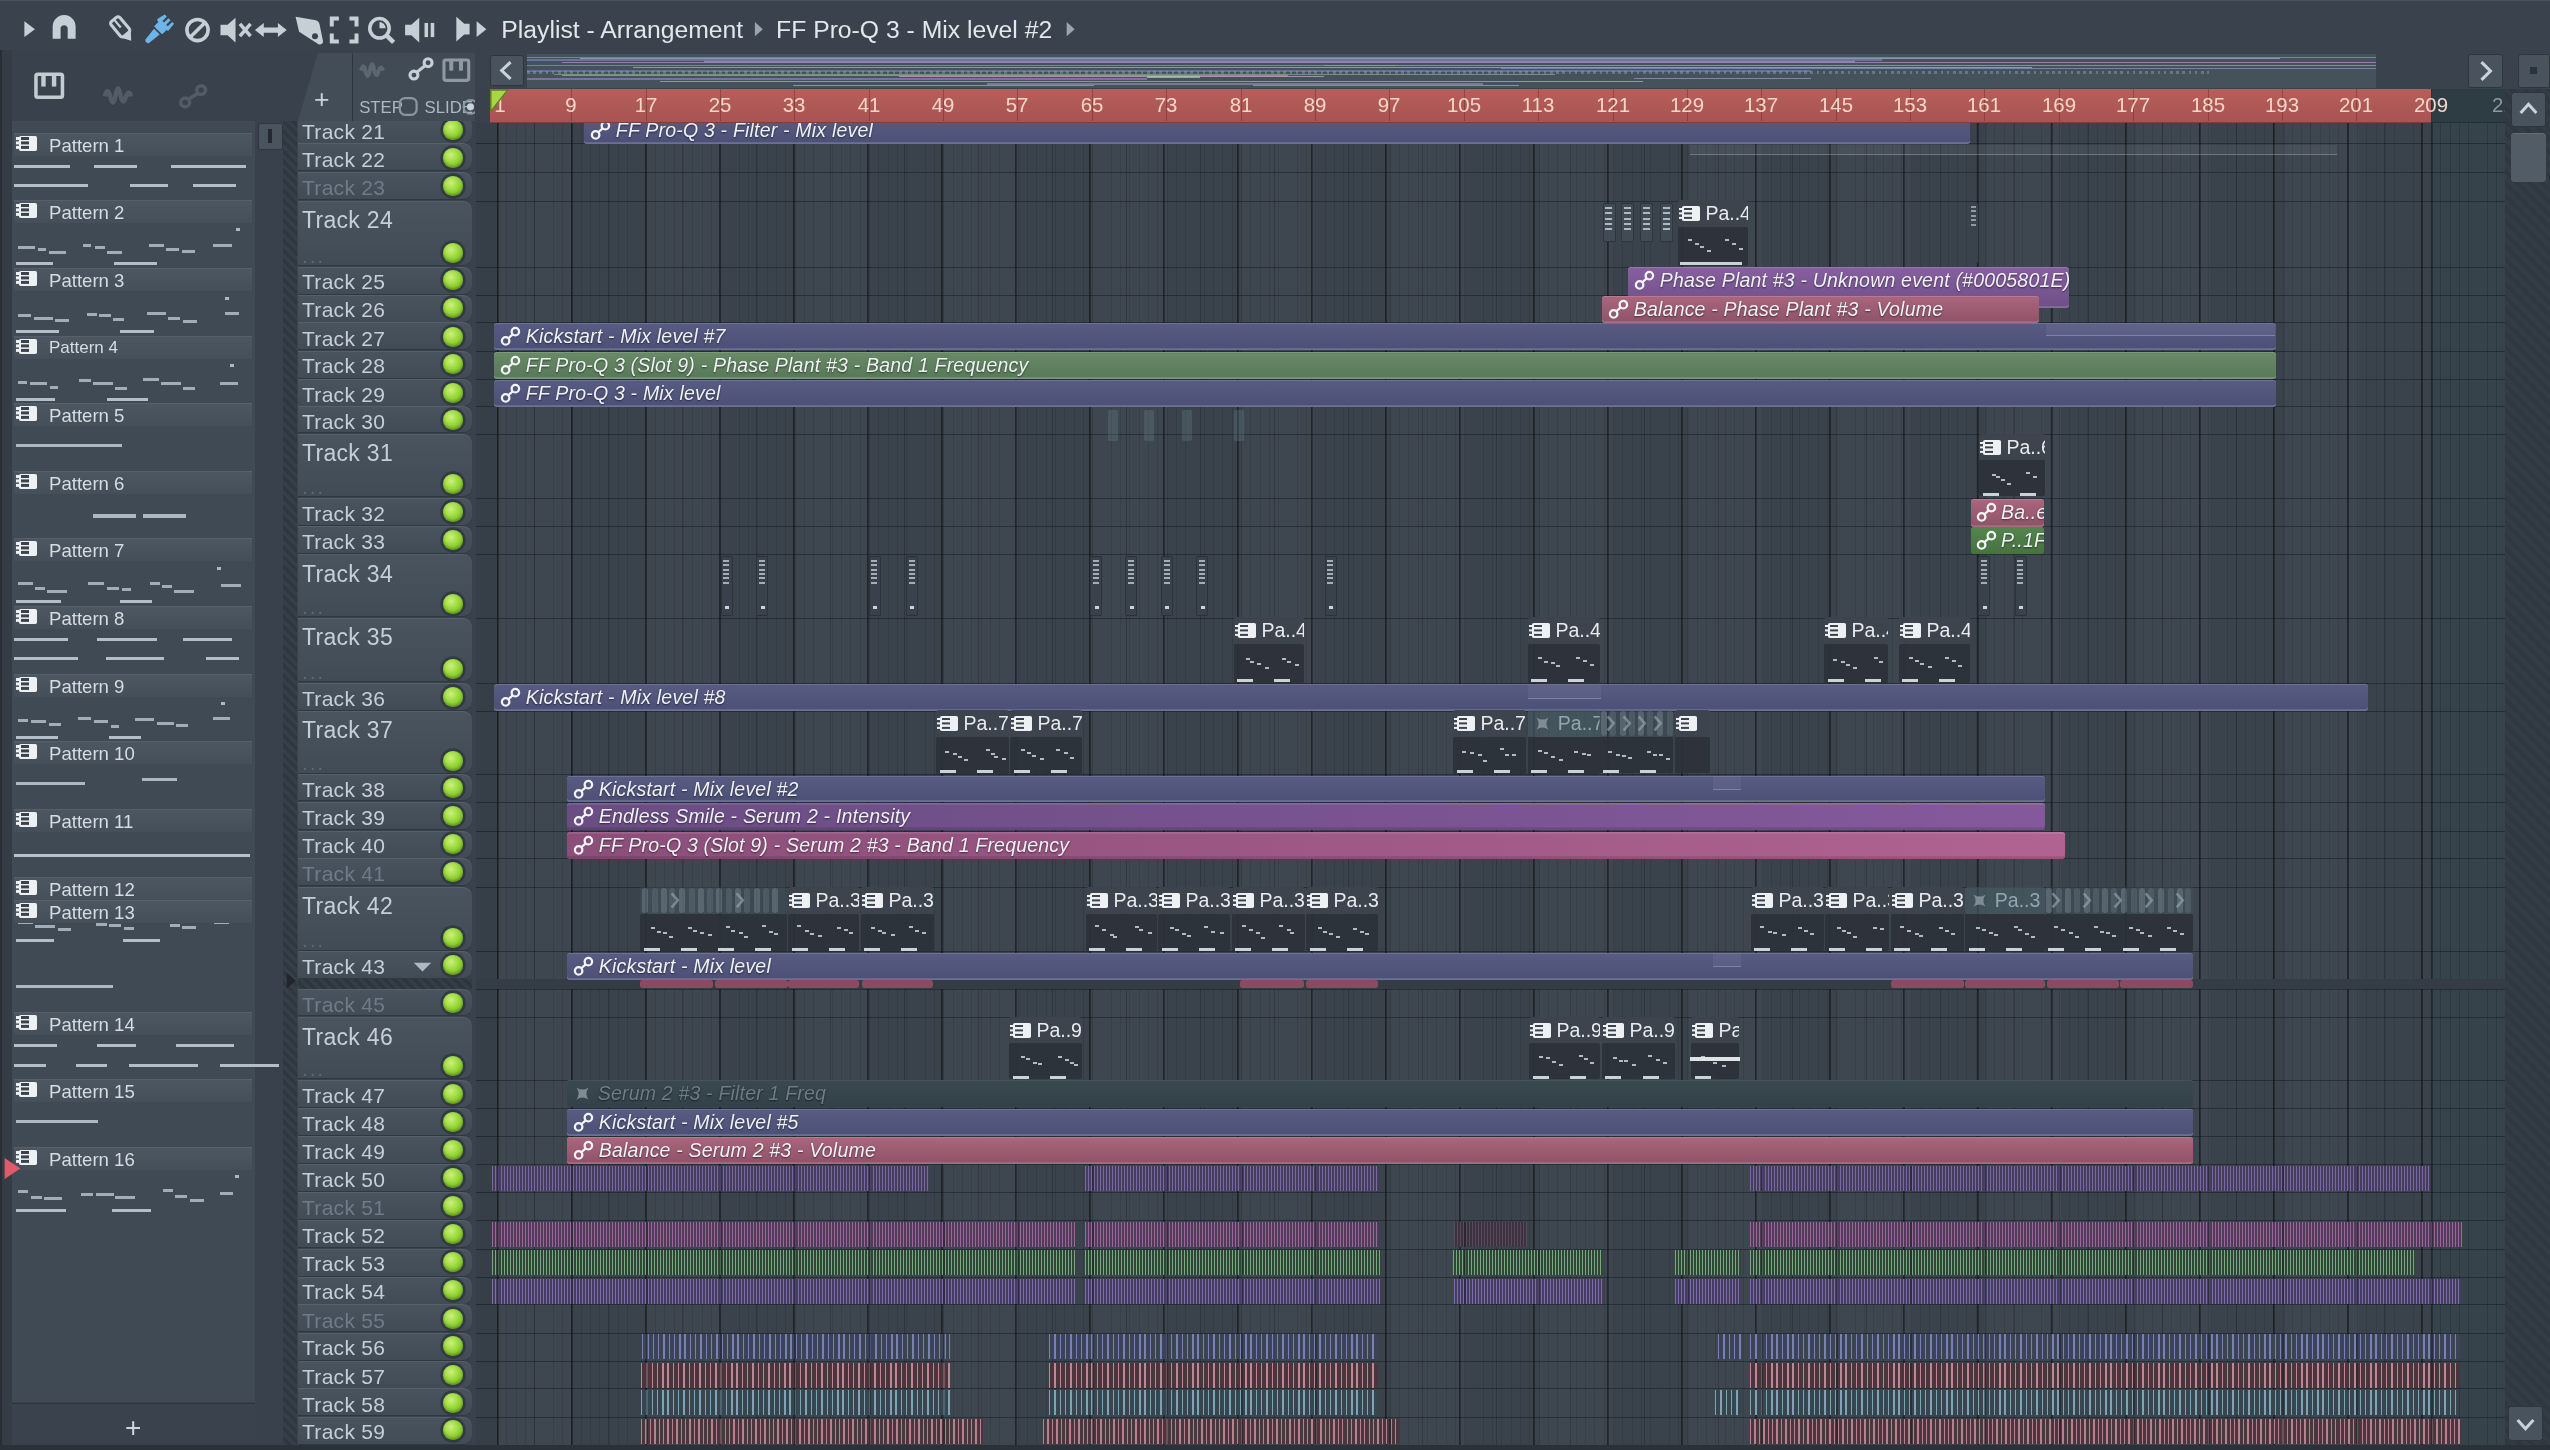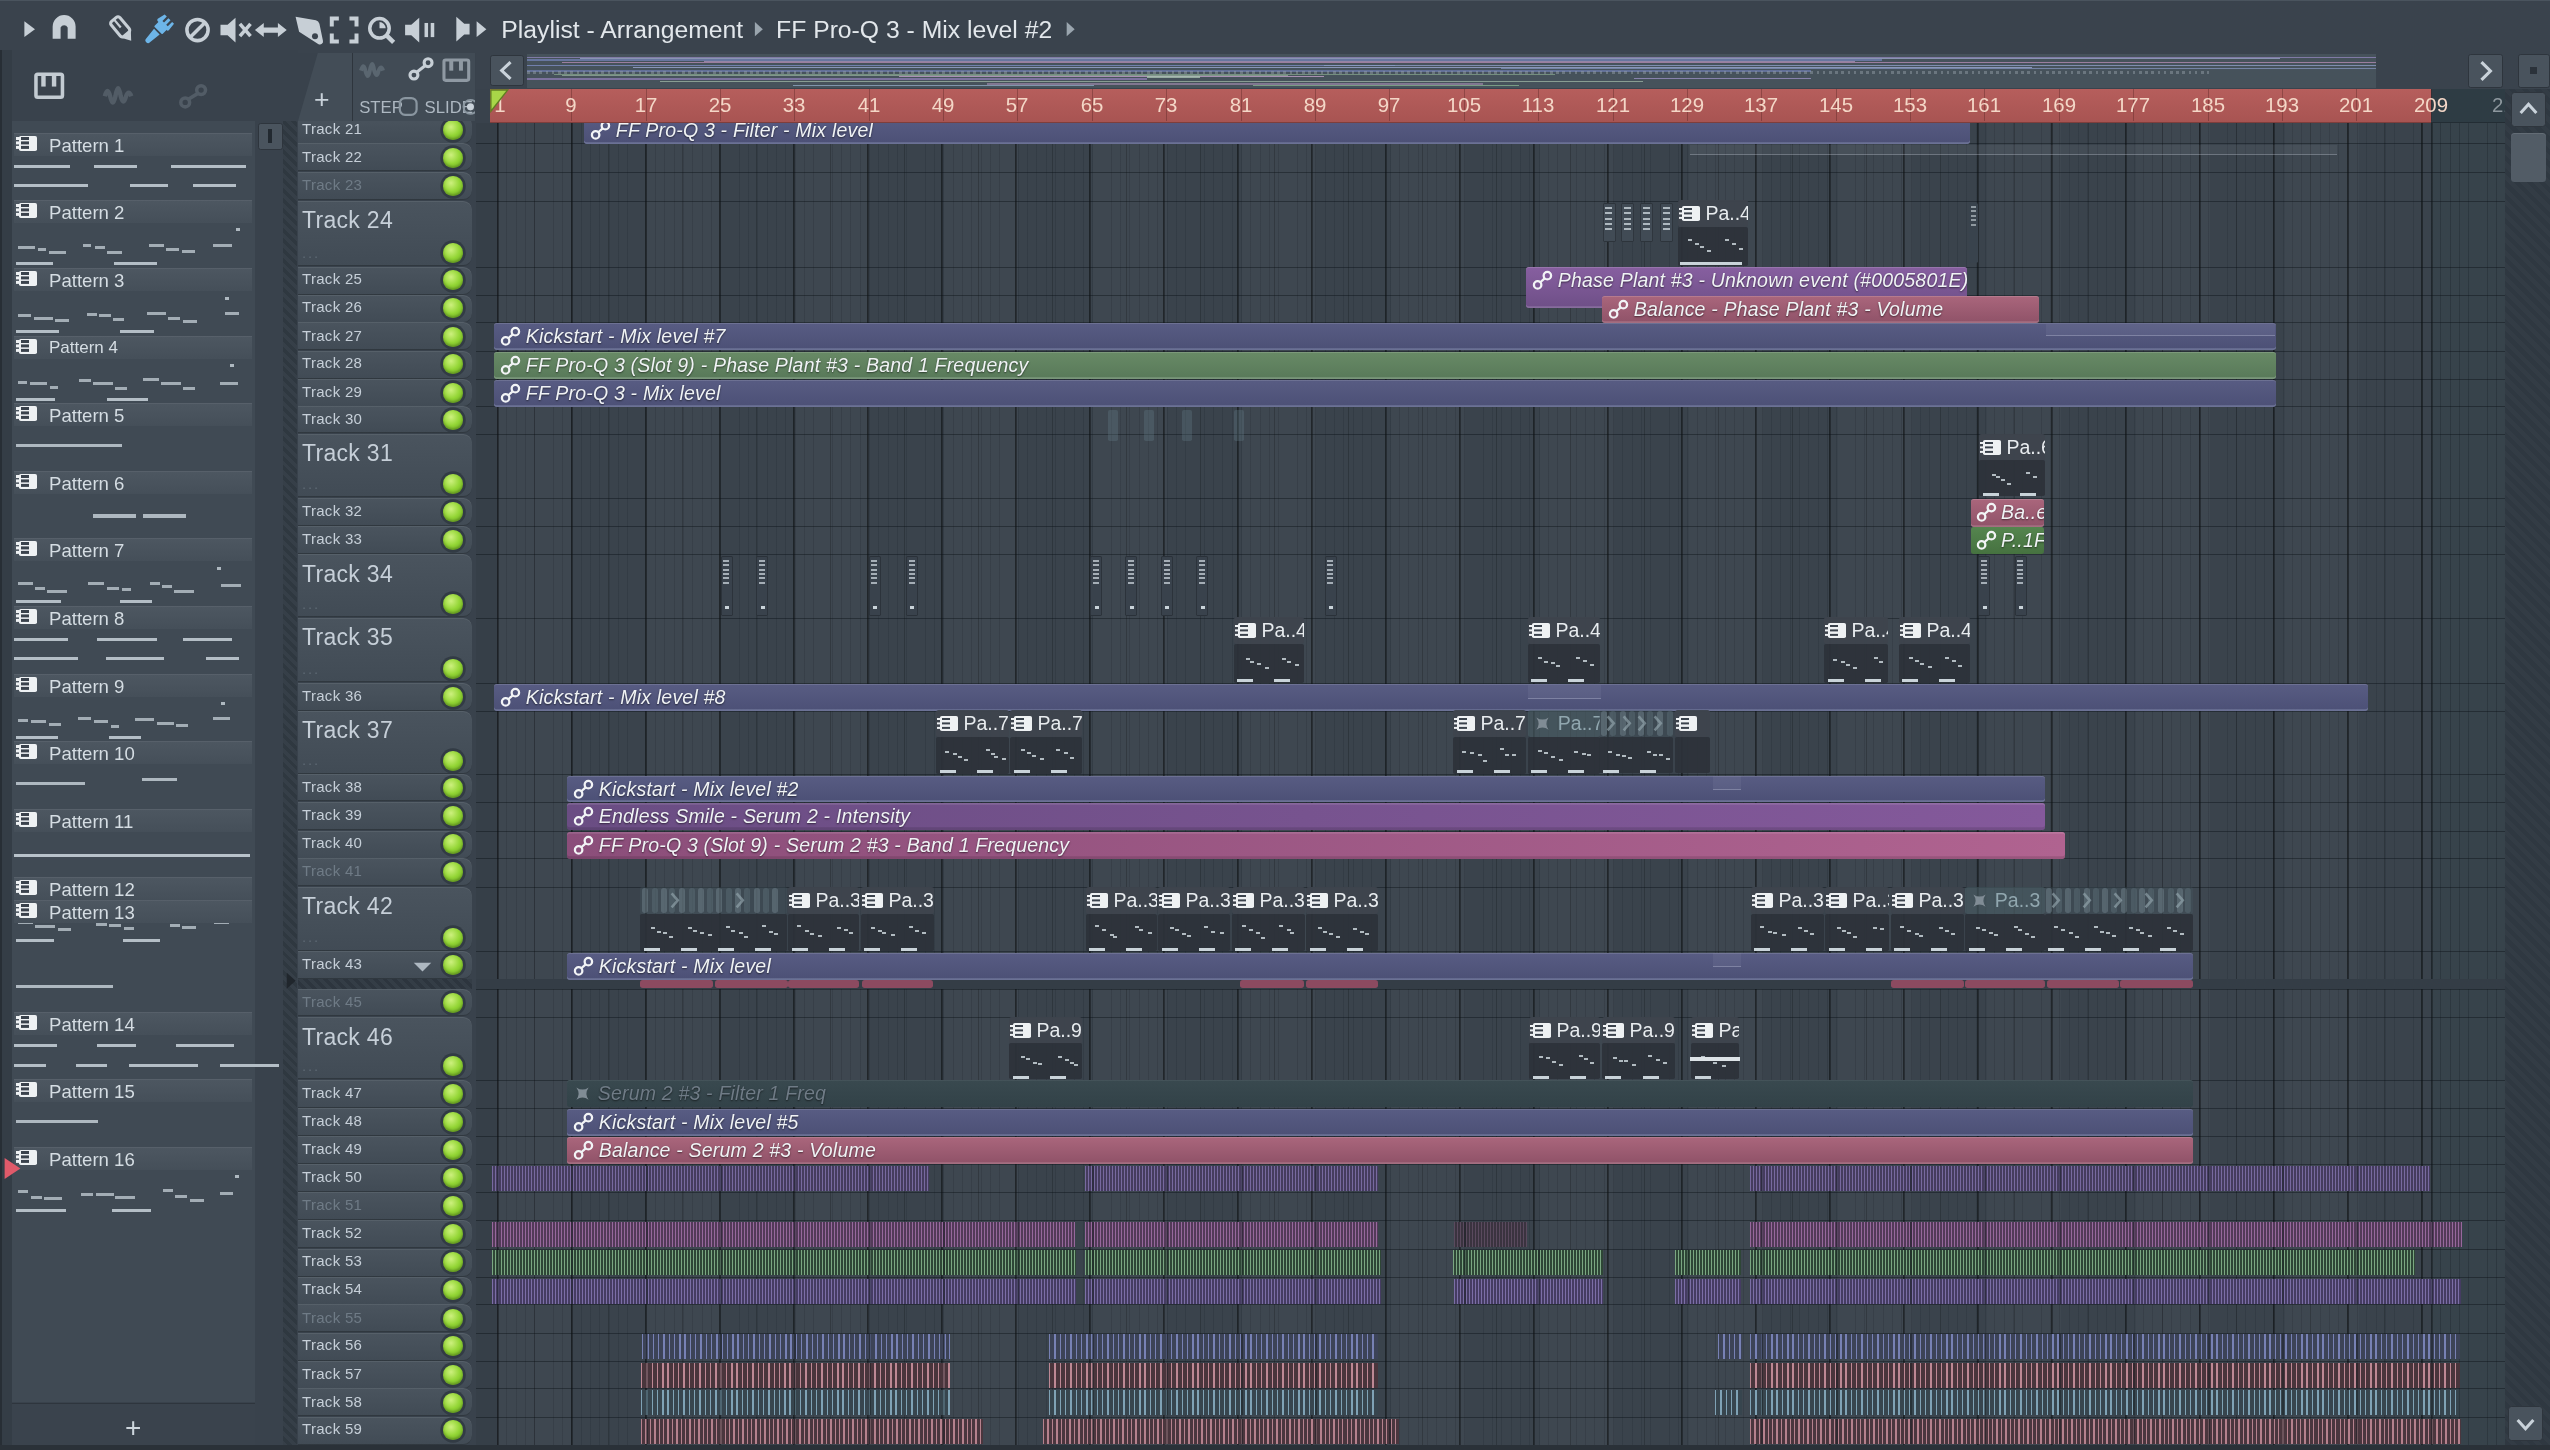--- a/index.html
+++ b/index.html
@@ -16,21 +16,21 @@
 .apurpg{background:linear-gradient(90deg,#6a4d83,#84599b);box-shadow:inset 0 1.8px 0 rgba(255,255,255,.12), inset 0 -2.7px 0 rgba(0,0,0,.12)}
 .amagg{background:linear-gradient(90deg,#8b4e7a,#b06390);box-shadow:inset 0 1.8px 0 rgba(255,255,255,.12), inset 0 -2.7px 0 rgba(0,0,0,.12)}
 .ateal{background:linear-gradient(#39494f,#324248);box-shadow:inset 0 0.9px 0 rgba(255,255,255,.06)}
 .pbody{position:absolute;background:rgba(44,50,58,.92);border-radius:1.8px}
 .picon{display:inline-block;width:17.7px;height:15px;background:#eef1f3;border-radius:1.8px;
  margin-right:5.3px;position:relative;flex:0 0 auto}
 .picon:before{content:"";position:absolute;left:-3.5px;top:1.8px;width:9.7px;height:2.2px;
  background:#eef1f3;box-shadow:0 4.4px 0 #eef1f3,0 8.9px 0 #eef1f3}
 .picon:after{content:"";position:absolute;left:1.8px;top:1.8px;width:8px;height:2.2px;
  background:#3a424c;box-shadow:0 4.4px 0 #3a424c,0 8.9px 0 #3a424c}
-.trklab{position:absolute;left:302px;font-size:15px;color:#c6cfd8;letter-spacing:0.3px}
+.trklab{position:absolute;left:302px;font-size:21px;color:#c6cfd8;letter-spacing:0.3px}
 .dim{color:#6f7b86}
 .led{position:absolute;width:19.5px;height:19.5px;border-radius:50%;
  background:radial-gradient(circle at 40% 35%, #cdf07e 0%, #94d636 48%, #6cb21e 100%);
  box-shadow:0 0 0 2.7px #323b44, inset 0 -1.8px 2.7px rgba(0,0,0,.25);}
 .dash{position:absolute;background:#c9d3d9}
 .ruln{position:absolute;top:3.5px;font-size:20.4px;color:#f4d7c7;font-weight:400}
 </style></head><body>
 <div id="root">
 <div class="abs" style="left:0;top:0;width:2550px;height:53px;background:#3a434d;border-top:1.8px solid #4a545e"></div>
     <div class="abs" style="left:0;top:50px;width:298px;height:1401px;background:#39424c"></div>
@@ -230,21 +230,21 @@
         <svg width="23" height="23" viewBox="0 0 26 26" style="flex:0 0 auto;margin-right:3.5px">
 <g stroke="#f2f4f6" stroke-width="2.6" fill="none">
 <circle cx="7.5" cy="18" r="4.2"></circle>
             <circle cx="18.5" cy="7.5" r="4.2"></circle>
 <line x1="10.5" y1="15" x2="15.5" y2="10.5"></line>
           </g>
         </svg>
         <span>FF Pro-Q 3 - Filter - Mix level</span>
       </div>
     </div>
-    <div class="clip apurp" style="left:1526px;top:267px;width:441px;height:41px">
+    <div class="clip apurp" style="left:1628px;top:267px;width:441px;height:41px">
       <div class="alab" style="padding-left:5.3px">
         <svg width="23" height="23" viewBox="0 0 26 26" style="flex:0 0 auto;margin-right:3.5px">
 <g stroke="#f2f4f6" stroke-width="2.6" fill="none">
 <circle cx="7.5" cy="18" r="4.2"></circle>
             <circle cx="18.5" cy="7.5" r="4.2"></circle>
 <line x1="10.5" y1="15" x2="15.5" y2="10.5"></line>
           </g>
         </svg>
         <span>Phase Plant #3 - Unknown event (#0005801E)</span>
       </div>

